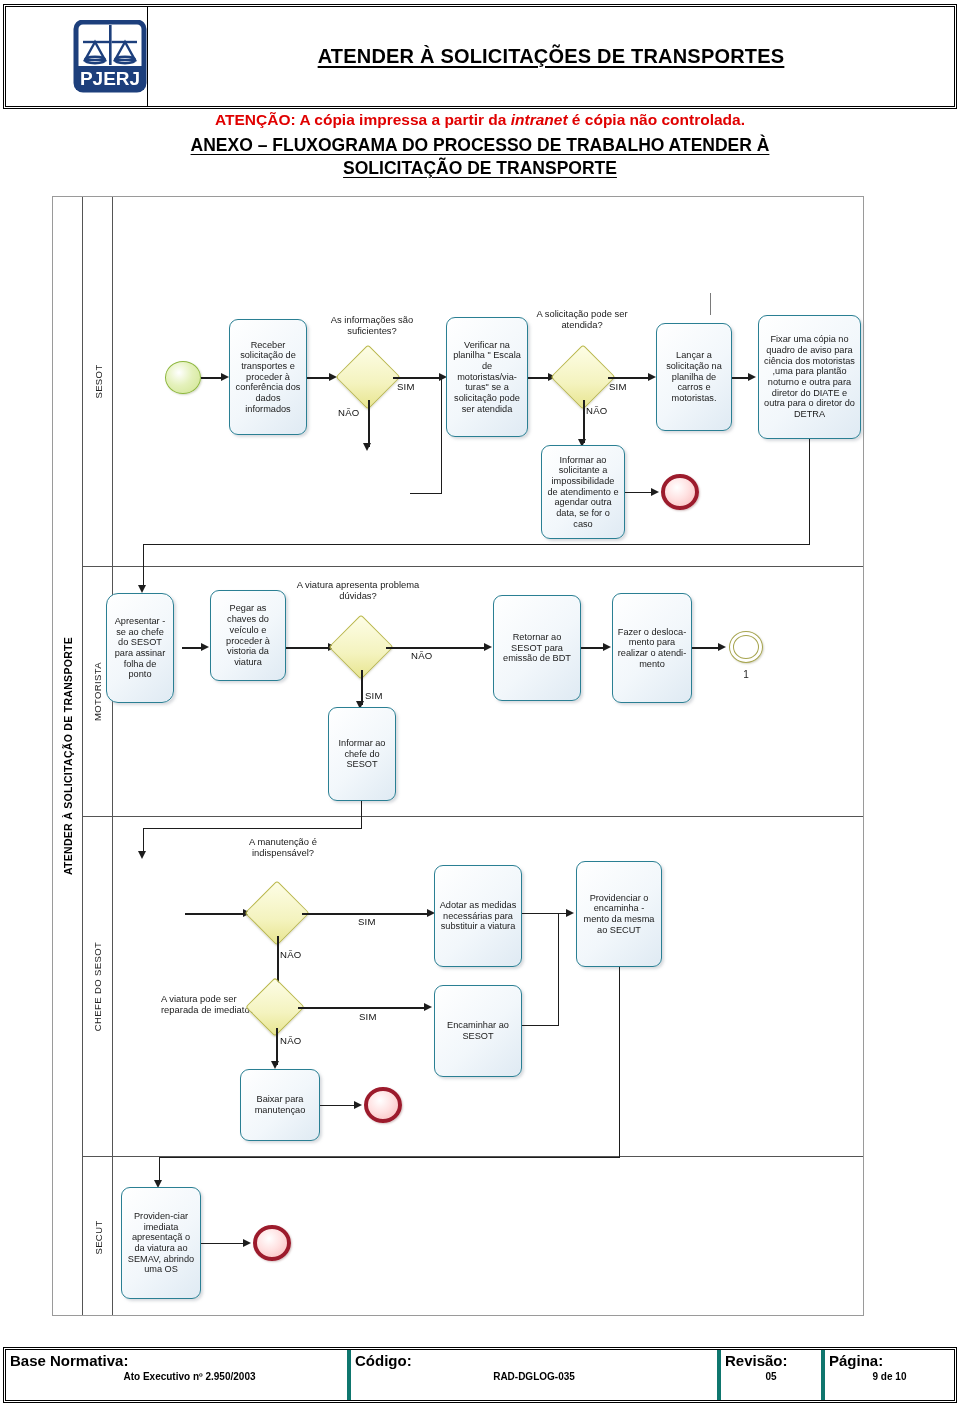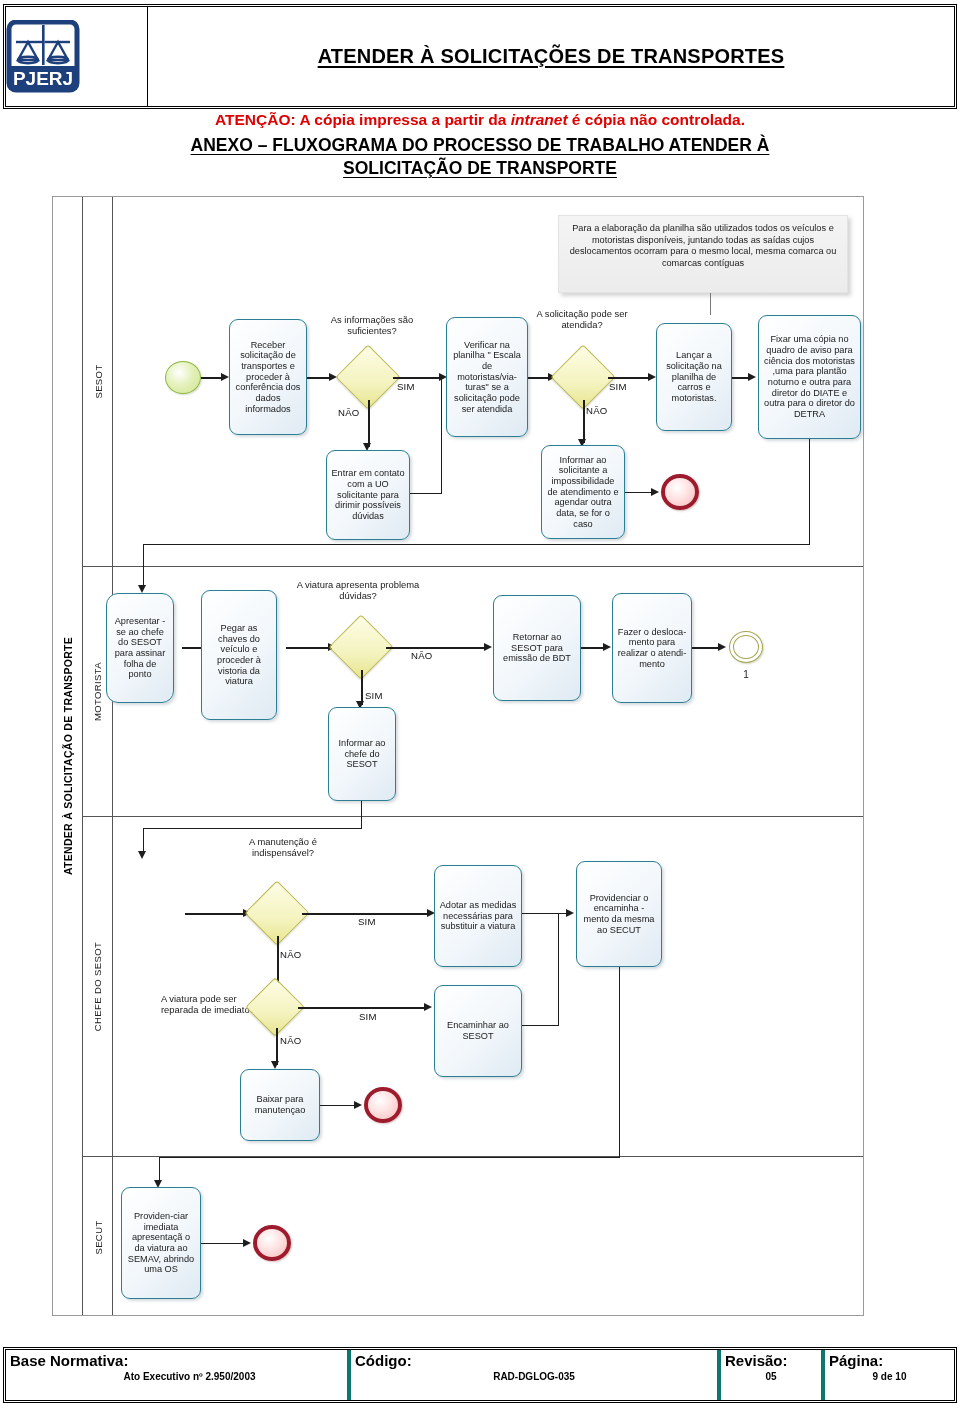--- a/index.html
+++ b/index.html
@@ -17,21 +17,21 @@
   .hdr-table{
     position:absolute; left:5px; top:6px; width:950px; height:101px;
     border:1px solid #000; background:#fff;
   }
   .hdr-table:after{
     content:""; position:absolute; left:-3px; top:-3px; right:-3px; bottom:-3px;
     border:1px solid #000; pointer-events:none;
   }
   .hdr-logo-cell{
     position:absolute; left:0; top:0; width:142px; height:99px;
-    border-right:1px solid #000; display:flex; align-items:center; justify-content:flex-start;
+    border-right:1px solid #000; display:flex; align-items:center; justify-content:flex-end;
   }
   .hdr-title-cell{
     position:absolute; left:142px; top:0; right:0; height:99px;
     display:flex; align-items:center; justify-content:center;
   }
   .hdr-title-cell .t{
     font-size:20px; font-weight:bold; letter-spacing:.2px;
     text-decoration:underline; text-underline-offset:3px; white-space:nowrap;
   }
 
@@ -226,21 +226,20 @@
     </div>
   </div>
 
   <div class="lane-body" style="top:0px;height:370px;"></div>
   <div class="lane-body" style="top:370px;height:250px;"></div>
   <div class="lane-body" style="top:620px;height:340px;"></div>
   <div class="lane-body last" style="top:960px;height:160px;"></div>
 
   <div class="canvas">
 
-    <div class="note" style="left:445px; top:18px; width:290px; height:78px;">Para a elaboração  da planilha são utilizados todos os veículos e motoristas disponíveis, juntando todas as saídas cujos deslocamentos ocorram  para o mesmo  local, mesma comarca ou comarcas contíguas</div>
     <div class="ln v" style="left:597px; top:96px; height:22px; background:#7a7a7a;"></div>
 
     <div class="ev-start" style="left:52px; top:164px;"></div>
     <div class="ln thick h" style="left:88px; top:180px; width:22px;"></div>
     <div class="arw r" style="left:108px; top:176px;"></div>
 
     <div class="task" style="left:116px; top:122px; width:78px; height:116px;">Receber solicitação de transportes e proceder à conferência dos dados informados</div>
 
     <div class="ln thick h" style="left:194px; top:180px; width:24px;"></div>
     <div class="arw r" style="left:216px; top:176px;"></div>
@@ -249,21 +248,20 @@
     <div class="gw" style="left:232px; top:157px;"></div>
 
     <div class="ln thick h" style="left:280px; top:180px; width:48px;"></div>
     <div class="arw r" style="left:326px; top:176px;"></div>
     <div class="yn" style="left:284px; top:184px;">SIM</div>
 
     <div class="ln thick v" style="left:255px; top:203px; height:47px;"></div>
     <div class="arw d" style="left:250px; top:246px;"></div>
     <div class="yn" style="left:225px; top:210px;">NÃO</div>
 
-    <div class="task" style="left:213px; top:253px; width:84px; height:90px;">Entrar em contato  com a UO   solicitante para dirimir possíveis dúvidas</div>
 
     <div class="ln h" style="left:297px; top:296px; width:32px;"></div>
     <div class="ln v" style="left:328px; top:182px; height:115px;"></div>
 
     <div class="task" style="left:333px; top:120px; width:82px; height:120px;">Verificar  na planilha " Escala de motoristas/via-turas" se a solicitação pode ser atendida</div>
 
     <div class="ln thick h" style="left:415px; top:180px; width:22px;"></div>
     <div class="arw r" style="left:435px; top:176px;"></div>
 
     <div class="lbl" style="left:420px; top:112px; width:98px;">A solicitação pode ser atendida?</div>
@@ -290,21 +288,21 @@
 
     <div class="ln v" style="left:696px; top:242px; height:106px;"></div>
     <div class="ln h" style="left:30px; top:347px; width:667px;"></div>
     <div class="ln v" style="left:30px; top:347px; height:45px;"></div>
     <div class="arw d" style="left:25px; top:388px;"></div>
 
     <div class="task" style="left:-7px; top:396px; width:68px; height:110px;border-radius:12px;">Apresentar -se  ao chefe do SESOT para assinar folha de ponto</div>
     <div class="ln thick h" style="left:69px; top:450px; width:22px;"></div>
     <div class="arw r" style="left:88px; top:446px;"></div>
 
-    <div class="task" style="left:88px; top:393px; width:76px; height:130px;">Pegar as chaves do veículo e proceder à vistoria  da viatura</div>
+    <div class="task" style="left:97px; top:393px; width:76px; height:91px;">Pegar as chaves do veículo e proceder à vistoria  da viatura</div>
     <div class="ln thick h" style="left:173px; top:450px; width:44px;"></div>
     <div class="arw r" style="left:215px; top:446px;"></div>
 
     <div class="lbl" style="left:181px; top:383px; width:128px;">A viatura apresenta problema dúvidas?</div>
     <div class="gw" style="left:225px; top:427px;"></div>
 
     <div class="ln thick h" style="left:273px; top:450px; width:100px;"></div>
     <div class="arw r" style="left:371px; top:446px;"></div>
     <div class="yn" style="left:298px; top:453px;">NÃO</div>
 

